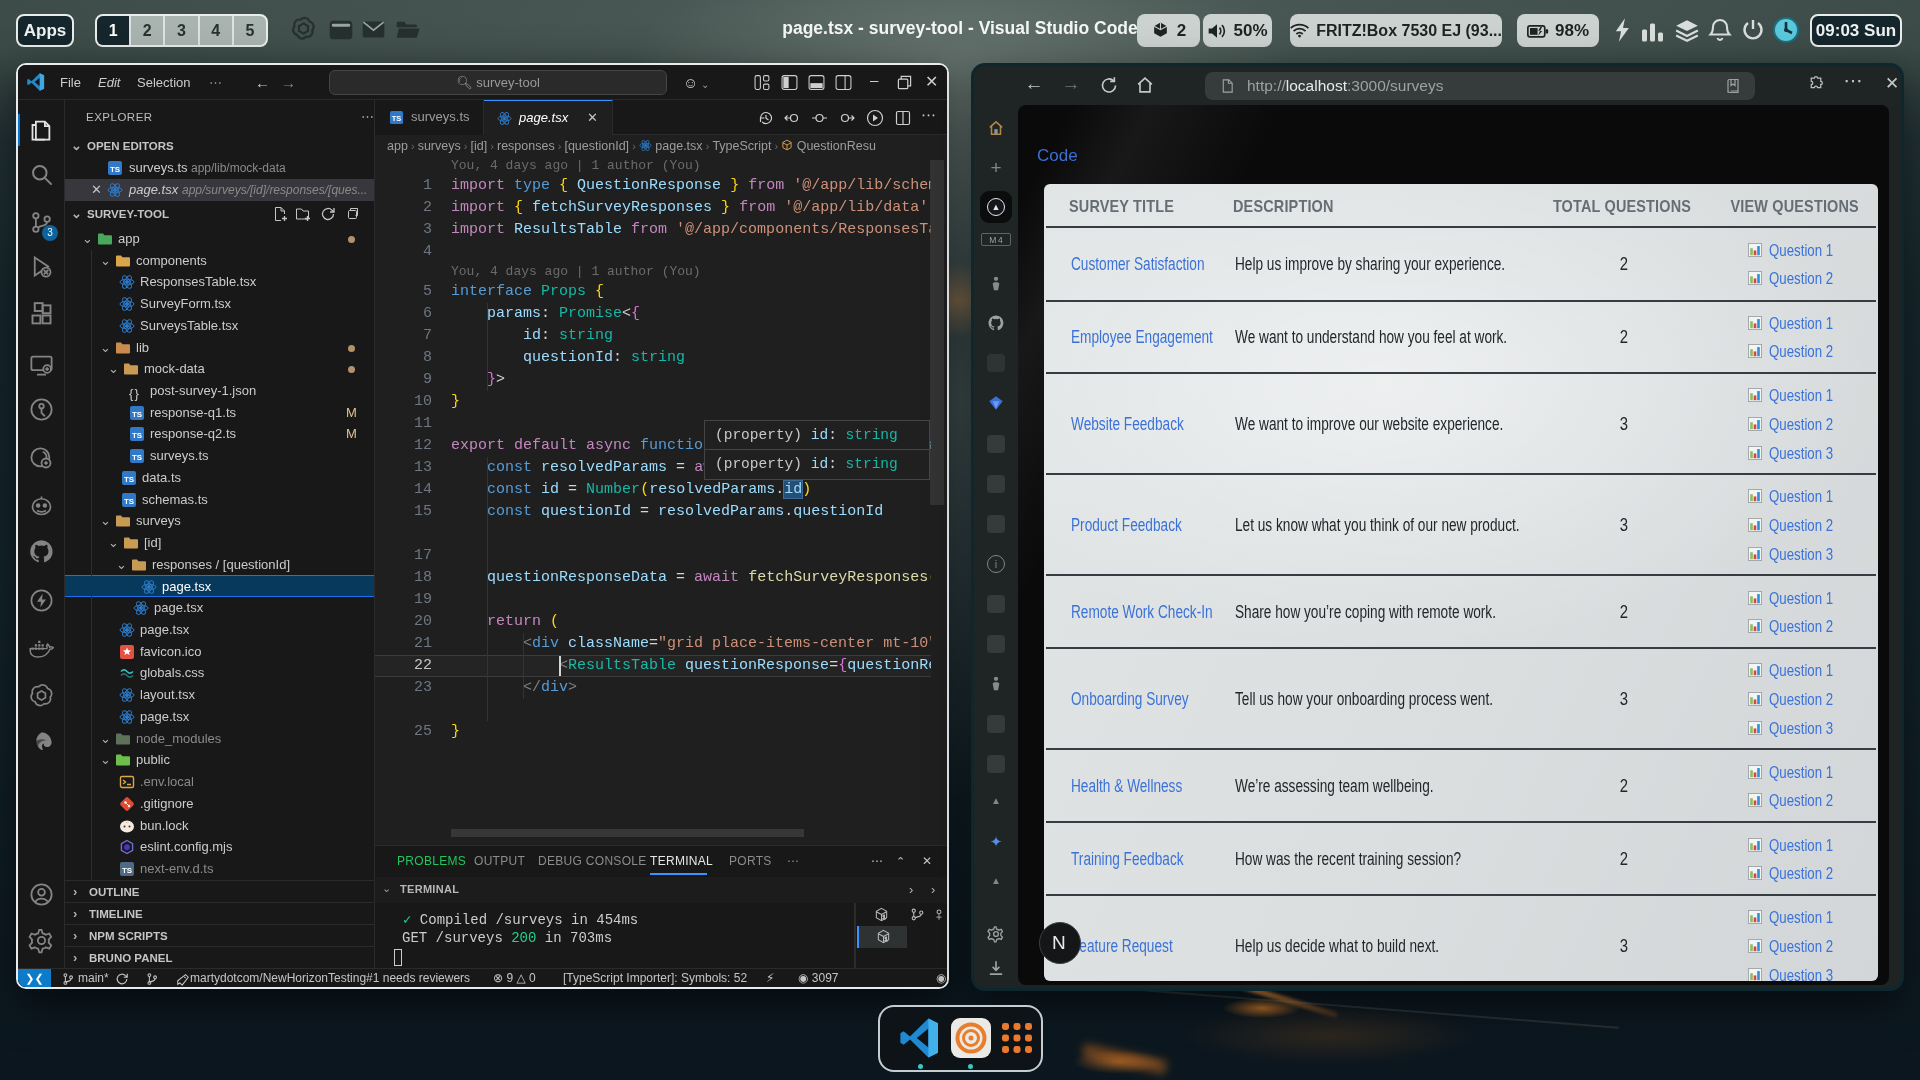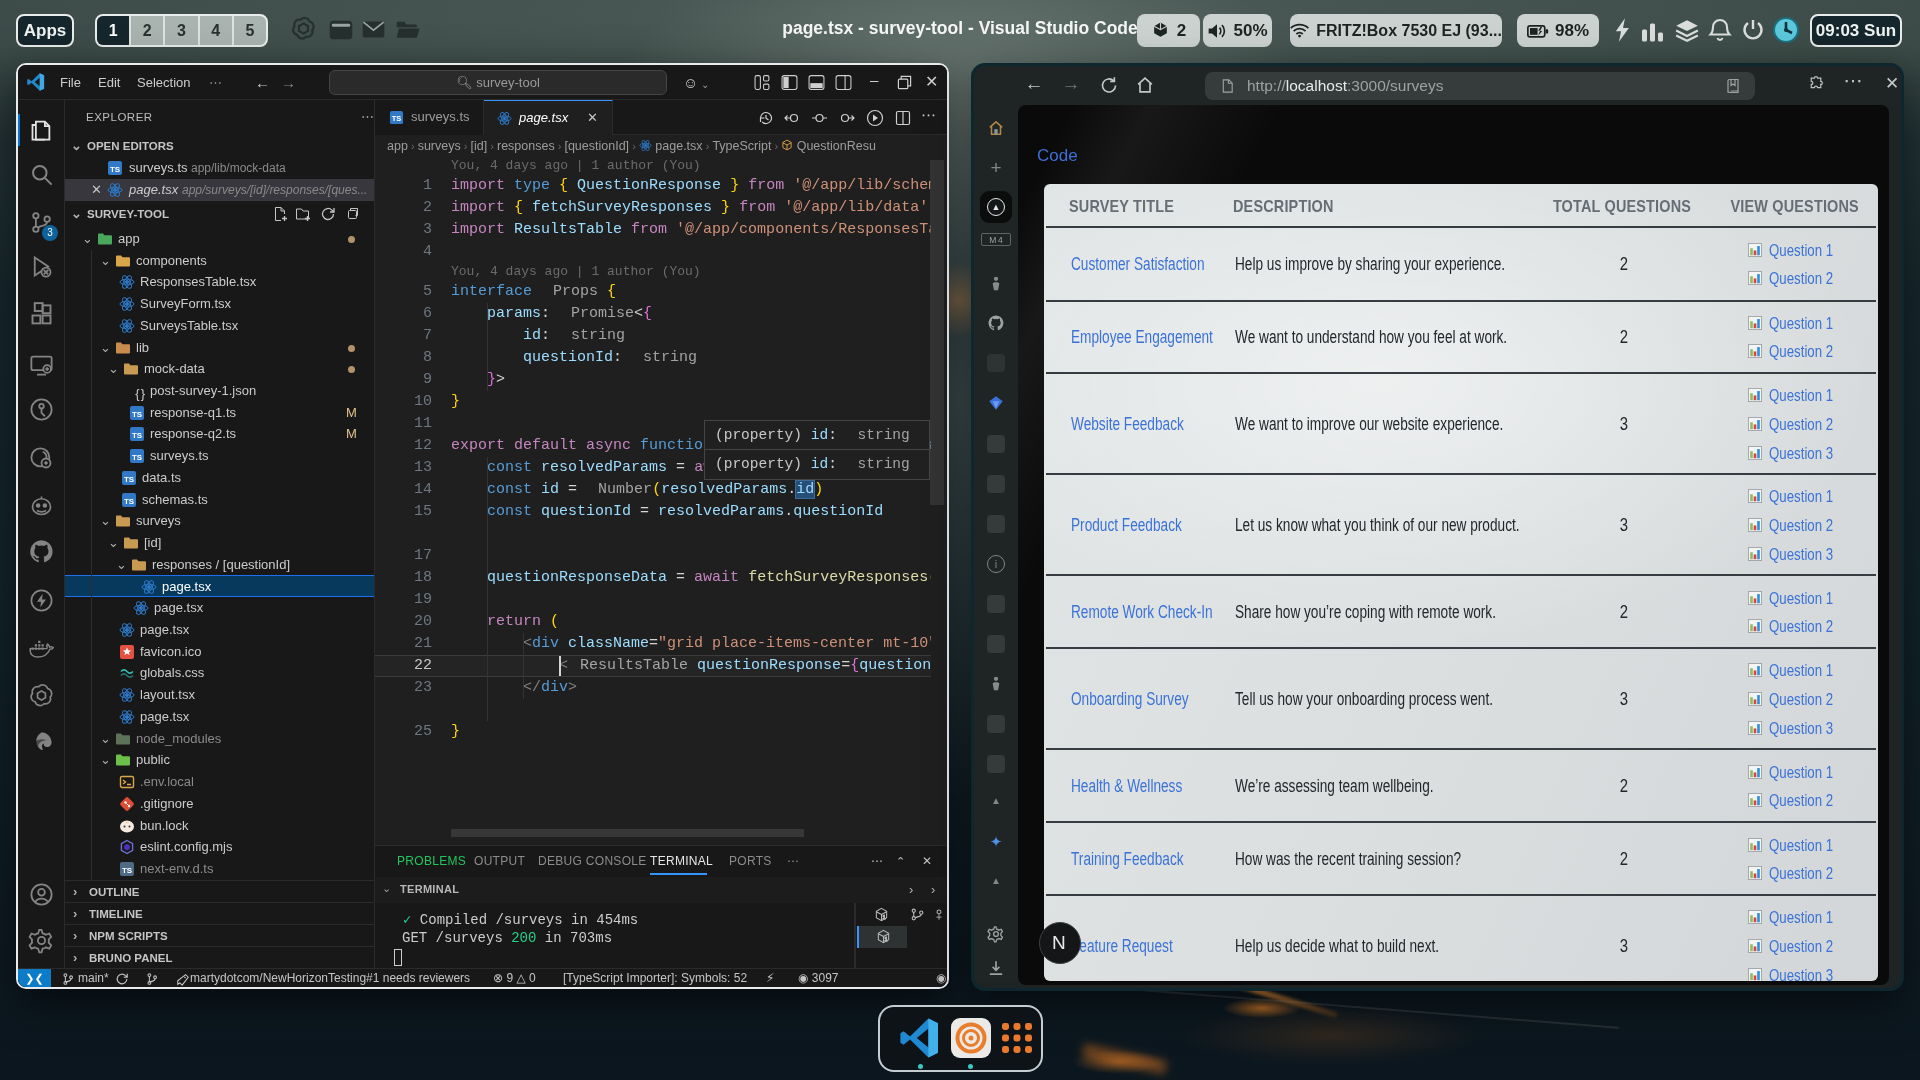--- a/index.html
+++ b/index.html
@@ -35,37 +35,37 @@
 #brw{position:absolute;left:971px;top:63px;width:927px;height:922px;border:3px solid #0e272f;border-radius:14px;background:#1e2423;overflow:hidden;box-shadow:0 14px 44px rgba(0,0,0,.5);}
 
 #vsc *{box-sizing:border-box;}
 .mono{font-family:"Liberation Mono",monospace;}
 #titlebar{position:absolute;left:0;top:0;width:929px;height:35px;background:#181818;border-bottom:1px solid #2b2b2b;}
 .menu{position:absolute;top:0;height:35px;line-height:35px;color:#cccccc;font-size:13px;}
 #tsearch{position:absolute;left:311px;top:5px;width:338px;height:25px;background:#2a2a2a;border:1px solid #454545;border-radius:6px;color:#9a9a9a;font-size:13px;text-align:center;line-height:23px;}
 .tbico{position:absolute;top:8px;color:#cfcfcf;font-size:15px;}
 #actbar{position:absolute;left:0;top:35px;width:47px;height:868px;background:#181818;border-right:1px solid #2b2b2b;}
 .aico{position:absolute;left:10px;width:27px;height:27px;color:#848484;}
-#sidebar{position:absolute;left:47px;top:35px;width:310px;height:868px;background:#181818;border-right:1px solid #2b2b2b;overflow:hidden;text-align:right;}
+#sidebar{position:absolute;left:47px;top:35px;width:310px;height:868px;background:#181818;border-right:1px solid #2b2b2b;overflow:hidden;}
 .sbrow{position:absolute;left:0;width:310px;height:22px;line-height:22px;font-size:13px;color:#cccccc;white-space:nowrap;}
 .shead{font-weight:bold;font-size:11.5px;color:#c5c5c5;}
 .dim{color:#8a8a8a;}
 .chev{position:absolute;color:#b0b0b0;font-size:13px;}
 .ticon{position:absolute;top:3px;width:16px;height:16px;}
 .tlabel{position:absolute;}
 #editor{position:absolute;left:357px;top:35px;width:572px;height:868px;background:#1f1f1f;}
 #tabbar{position:absolute;left:0;top:0;width:572px;height:35px;background:#181818;border-bottom:1px solid #2b2b2b;}
 .tab{position:absolute;top:0;height:35px;font-size:13px;}
 #bcrumb{position:absolute;left:0;top:35px;width:572px;height:22px;line-height:22px;font-size:12.5px;color:#9d9d9d;white-space:nowrap;background:#1f1f1f;}
 #code{position:absolute;left:0;top:57px;width:556px;height:706px;overflow:hidden;font-family:"Liberation Mono",monospace;font-size:15px;}
 .cl{position:absolute;left:0;height:22px;line-height:22px;white-space:pre;width:570px;}
 .ann{position:absolute;left:76px;height:18px;line-height:18px;color:#6b6b6b;font-size:13px;white-space:pre;}
 .ln{display:inline-block;width:57px;text-align:right;color:#6e7681;}
 .ct{margin-left:19px;}
-.k{color:#C586C0;}.b{color:#569CD6;}.t{color:#a3a3a3;margin-left:12px;}.v{color:#9CDCFE;}.f{color:#DCDCAA;}.s{color:#CE9178;}.p{color:#D4D4D4;}.y{color:#FFD710;}.m{color:#DA70D6;}.g{color:#808080;}
+.k{color:#C586C0;}.b{color:#569CD6;}.t{color:#14b8a6;}.v{color:#9CDCFE;}.f{color:#DCDCAA;}.s{color:#CE9178;}.p{color:#D4D4D4;}.y{color:#FFD710;}.m{color:#DA70D6;}.g{color:#808080;}
 .guide{position:absolute;width:1px;background:#333333;}
 #panelw{position:absolute;left:357px;top:780px;width:572px;height:123px;background:#181818;border-top:1px solid #2b2b2b;}
 .ptab{position:absolute;top:0;height:31px;line-height:31px;font-size:12px;color:#8c8c8c;letter-spacing:.3px;}
 #termhead{position:absolute;left:0;top:31px;width:572px;height:26px;background:#1c1c1c;color:#b7b7b7;}
 #termbody{position:absolute;left:0;top:57px;width:572px;height:66px;background:#181818;}
 #statusbar{position:absolute;left:0;top:903px;width:929px;height:19px;background:#181818;border-top:1px solid #2b2b2b;font-size:12px;color:#c5c5c5;}
 .stitem{position:absolute;top:0;height:19px;line-height:18px;white-space:nowrap;}
 
 
 #brw *{box-sizing:border-box;}
@@ -171,21 +171,21 @@
 </div>
 
 <div id="vsc">
 <div id="titlebar">
 <svg style="position:absolute;left:9px;top:8px;" width="18" height="18" viewBox="0 0 100 100">
           <path fill="#2489ca" d="M71 99L95 87V13L71 1 25 46 9 33 1 38v24l8 5 16-13 46 45z"></path>
           <path fill="#181818" d="M71 74L42 50 71 26z"></path>
           <path fill="#42a6e0" d="M71 1v98l24-12V13z"></path>
         </svg>
 <div class="menu" style="left:42px;">File</div>
-<div class="menu" style="left:80px;">Edit</div>
+<div class="menu" style="left:80px;font-style:italic;">Edit</div>
 <div class="menu" style="left:119px;">Selection</div>
 <div class="menu" style="left:191px;color:#9a9a9a;letter-spacing:1px;">⋯</div>
 <div class="menu" style="left:237px;font-size:15px;">←</div>
 <div class="menu" style="left:263px;font-size:15px;color:#8a8a8a;">→</div>
 <div id="tsearch">🔍︎ survey-tool</div>
 <div class="tbico" style="left:665px;top:9px;">☺︎<span style="font-size:10px;color:#9a9a9a;"> ⌄</span></div>
 <svg class="tbico" style="left:736px;top:9px;" width="17" height="17" viewBox="0 0 16 16" fill="none" stroke="#cfcfcf">
           <rect x="1" y="1.5" width="5" height="13" rx="1.5"></rect>
           <rect x="9" y="1.5" width="5" height="5" rx="1.2"></rect>
           <rect x="9" y="9.5" width="5" height="5" rx="1.2"></rect>

